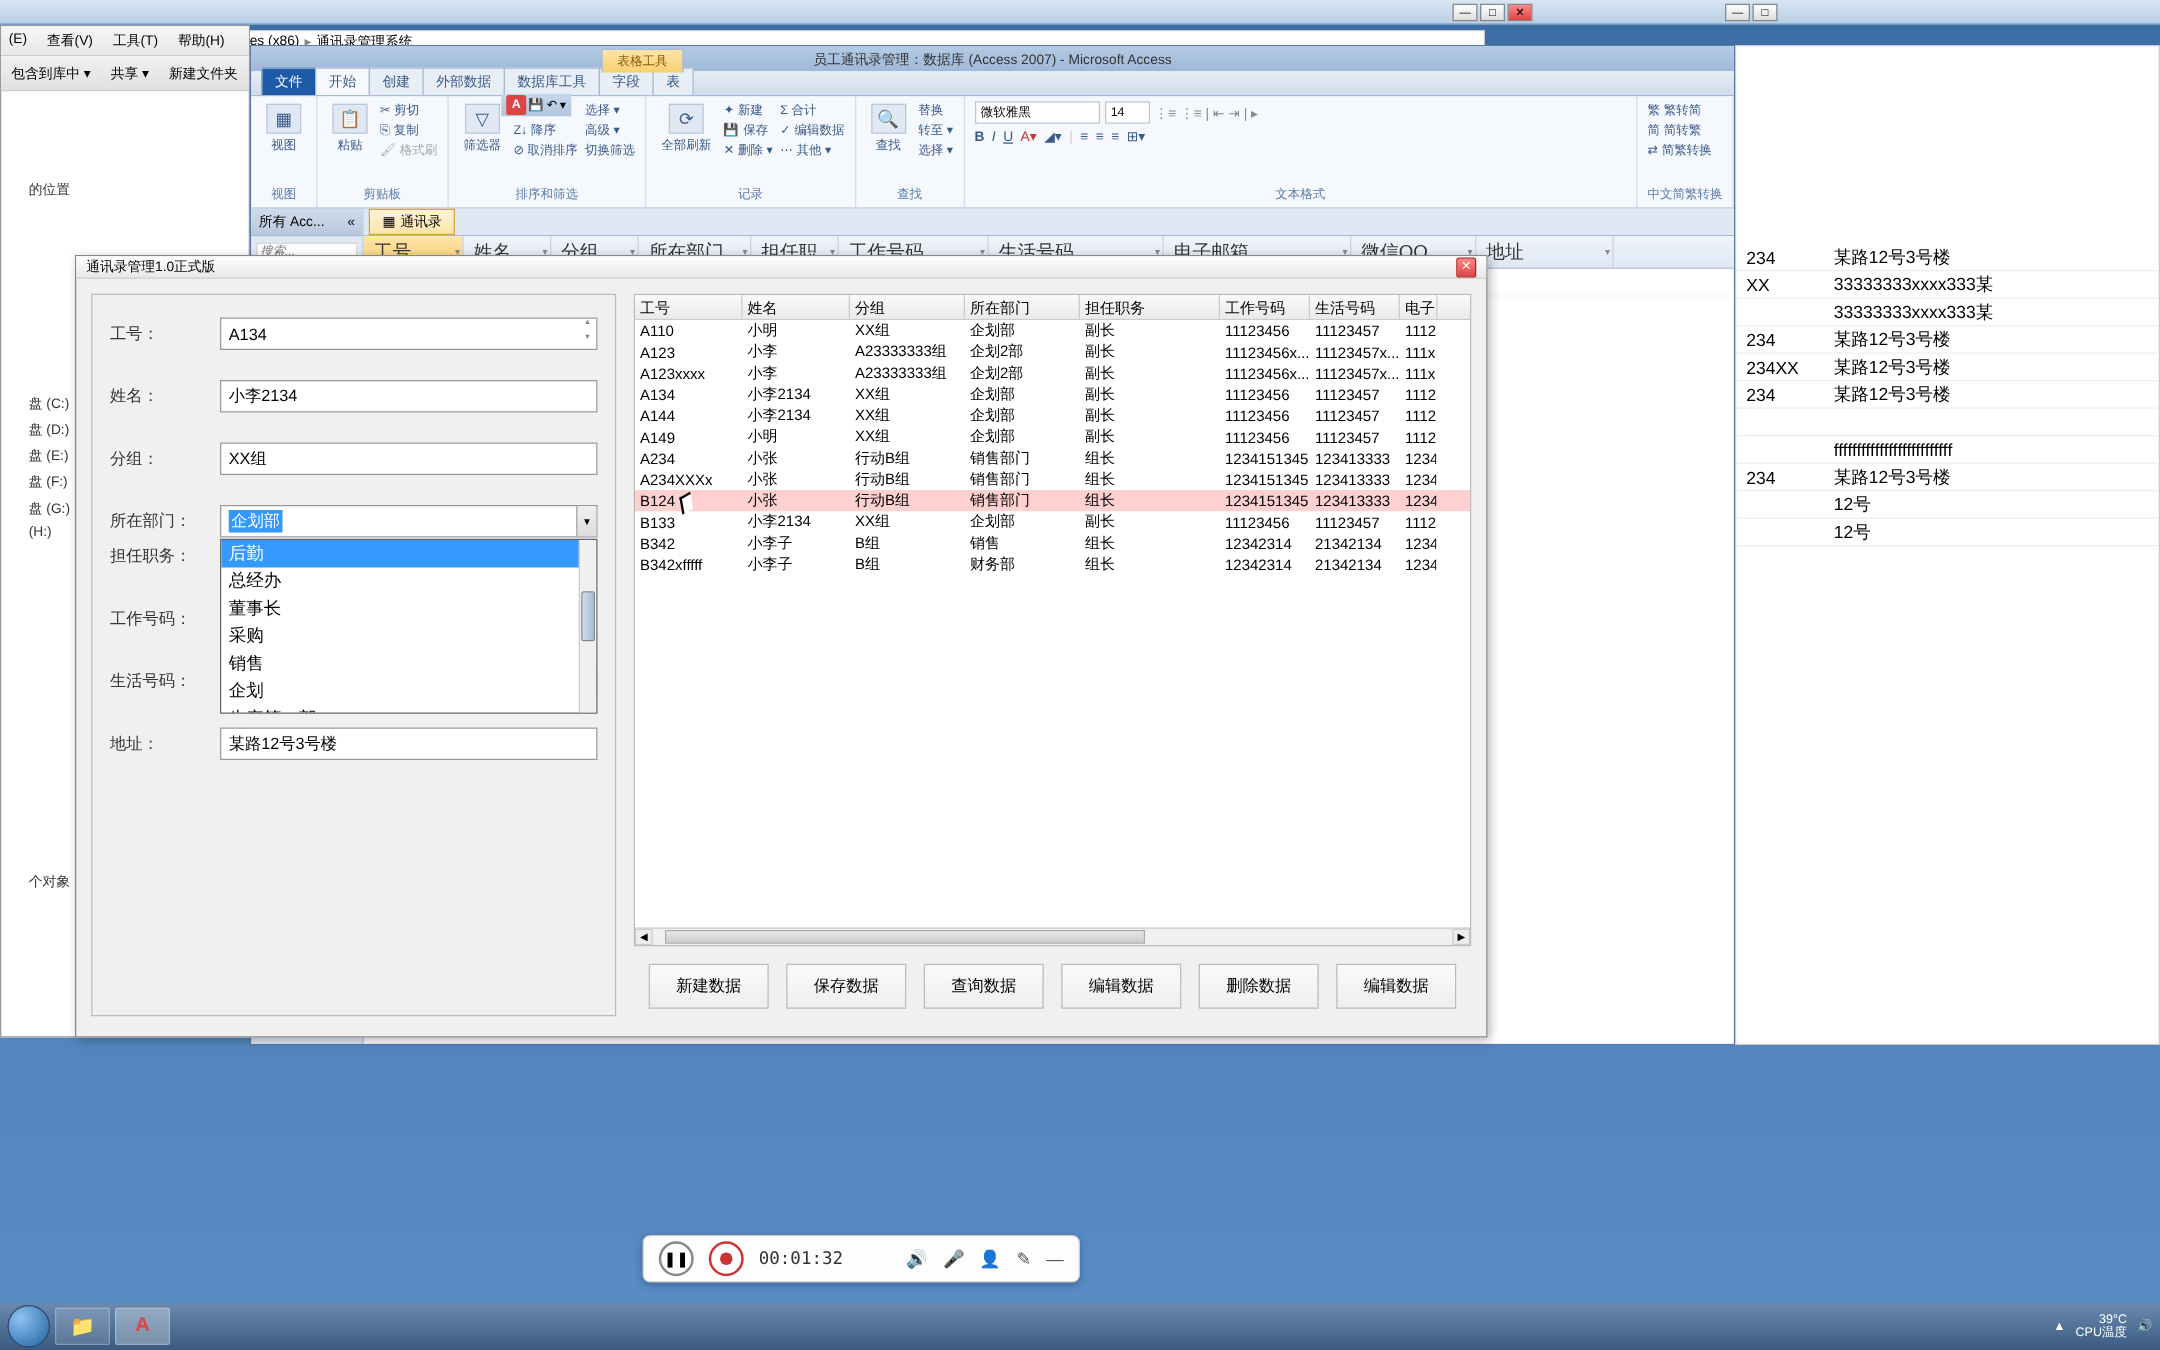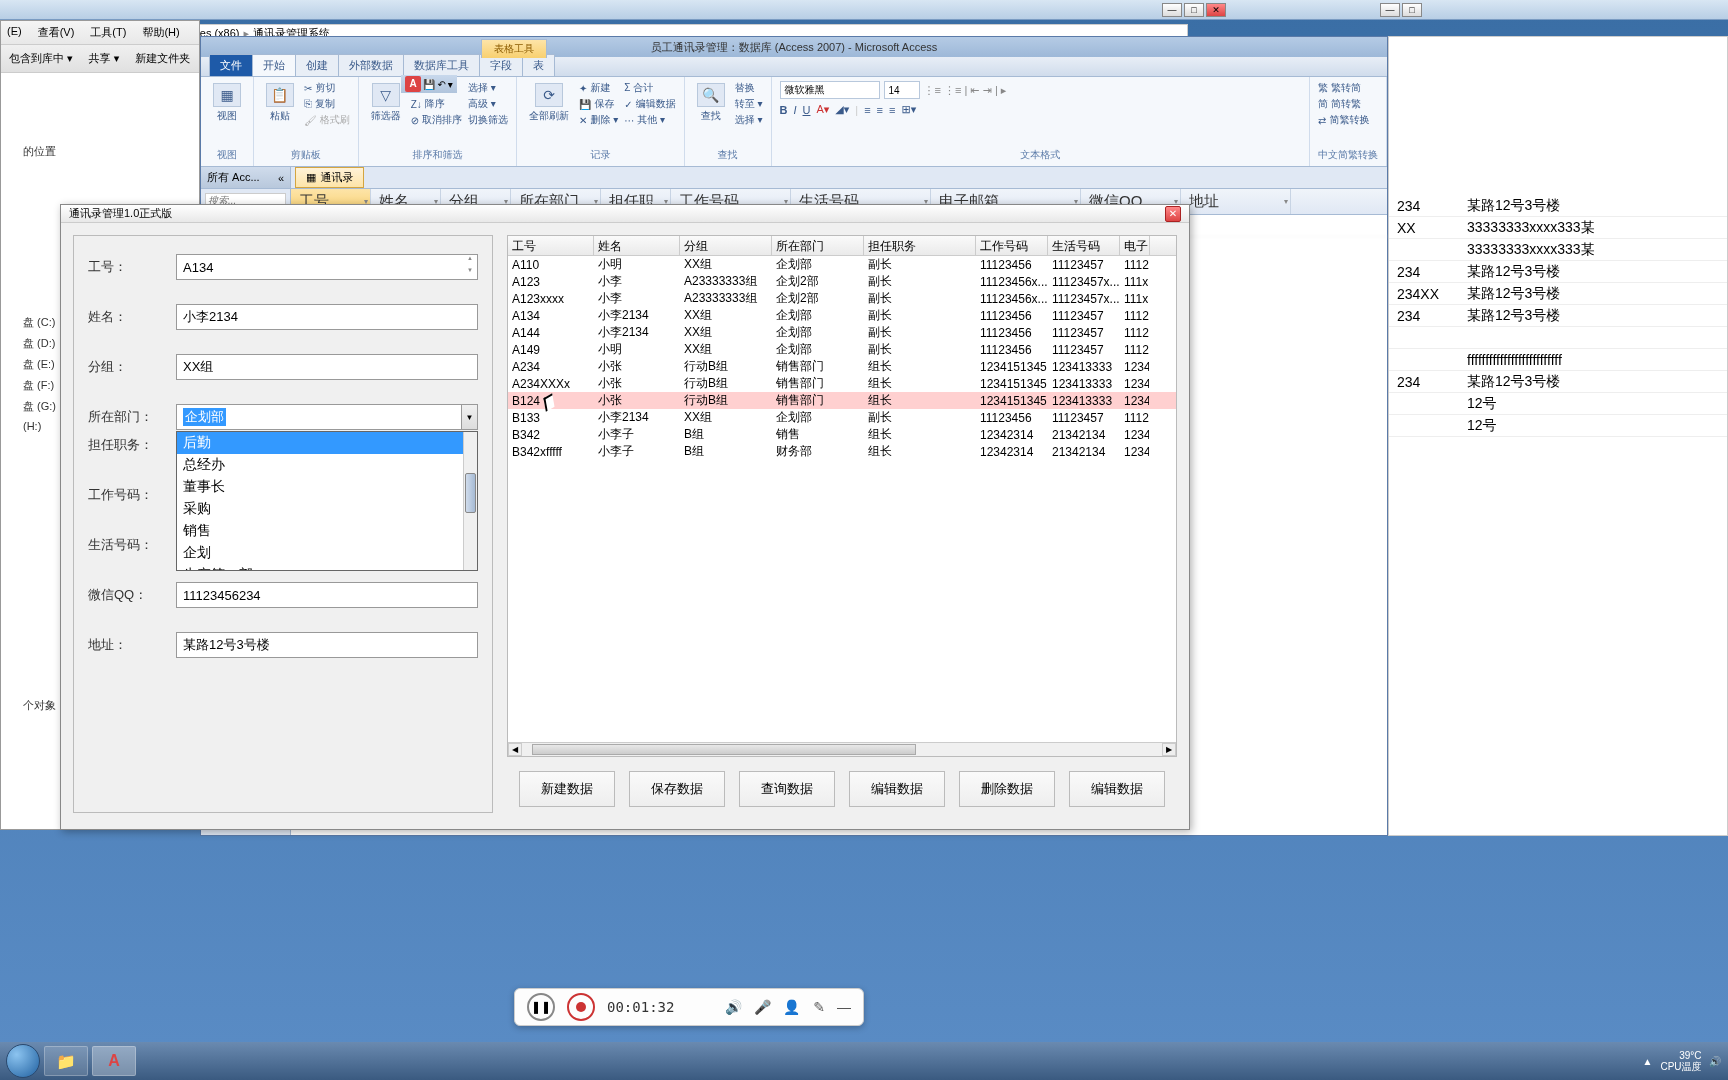--- a/index.html
+++ b/index.html
@@ -424,24 +424,20 @@
         </div>
       <div class="form-row">
           <div class="form-label">工作号码：</div>
           <div class="form-input" style="visibility:hidden"></div>
         </div>
       <div class="form-row">
           <div class="form-label">生活号码：</div>
           <div class="form-input">11123457</div>
         </div>
       <div class="form-row">
-          <div class="form-label">微信QQ：</div>
-          <div class="form-input">11123456234</div>
-        </div>
-      <div class="form-row">
           <div class="form-label">地址：</div>
           <div class="form-input">某路12号3号楼</div>
         </div>
     </div>
     <div class="right-panel">
       <div class="grid">
         <div class="grid-header" id="grid-header">
             <div class="gh" style="width: 86px;">工号</div>
             <div class="gh" style="width: 86px;">姓名</div>
             <div class="gh" style="width: 92px;">分组</div>

